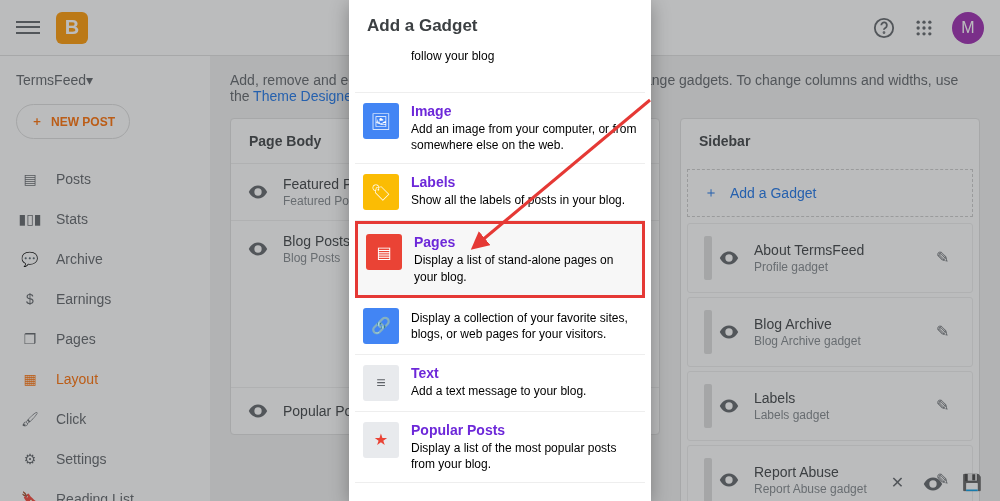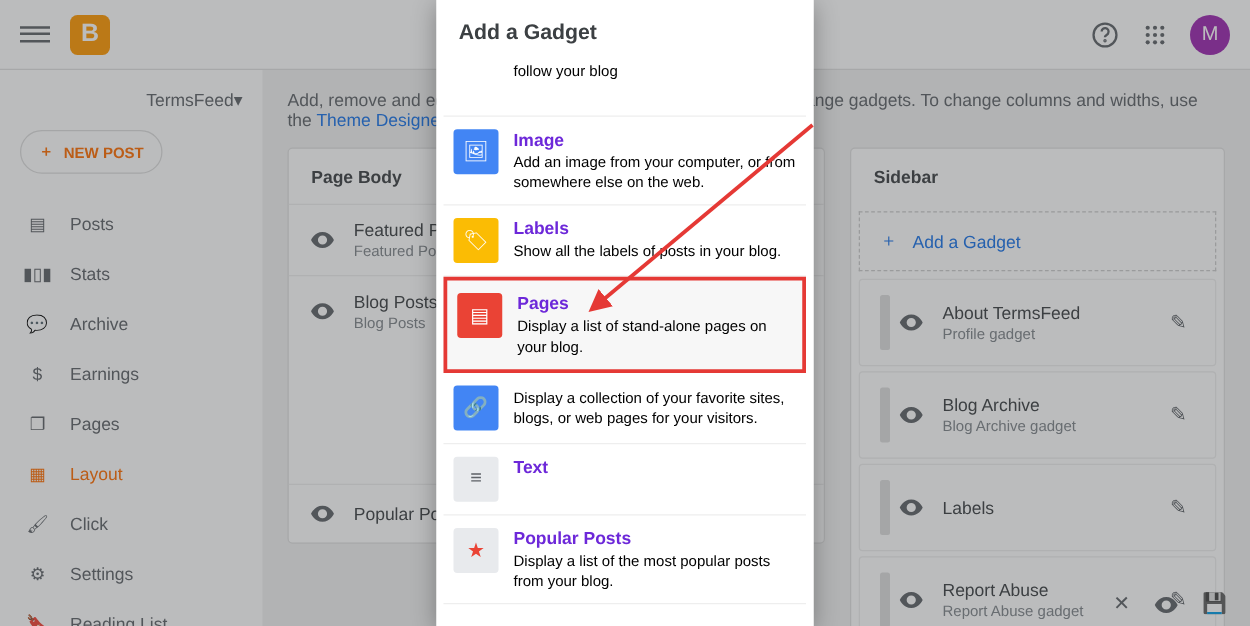--- a/index.html
+++ b/index.html
@@ -6,21 +6,21 @@
     body{width:1000px;height:501px;overflow:hidden;position:relative;background:#f1f1f1}
     .topbar{height:56px;background:#fff;display:flex;align-items:center;padding:0 16px;border-bottom:1px solid #e0e0e0}
     .menu-btn{width:24px;height:24px;display:flex;flex-direction:column;justify-content:space-around;padding:4px 0;cursor:pointer}
     .menu-btn span{height:2px;background:#5f6368}
     .logo{width:32px;height:32px;background:#ff9800;border-radius:6px;margin-left:16px;display:flex;align-items:center;justify-content:center;color:#fff;font-weight:bold;font-size:20px}
     .top-right{margin-left:auto;display:flex;align-items:center;gap:16px}
     .icon-btn{width:24px;height:24px;color:#5f6368;display:flex;align-items:center;justify-content:center;cursor:pointer}
     .avatar{width:32px;height:32px;border-radius:50%;background:#9c27b0;color:#fff;display:flex;align-items:center;justify-content:center;font-weight:500}
     .layout{display:flex;height:calc(100% - 56px)}
     .sidebar{width:210px;background:#fff;padding:8px 0}
-    .blog-select{padding:8px 16px;display:flex;align-items:center;justify-content:flex-end;color:#5f6368;font-size:14px;cursor:pointer}
+    .blog-select{padding:8px 16px;display:flex;align-items:center;justify-content:flex-start;color:#5f6368;font-size:14px;cursor:pointer}
     .new-post{margin:8px 16px;border:1px solid #ddd;border-radius:20px;padding:8px 14px;display:inline-flex;align-items:center;gap:8px;color:#ff6d00;font-size:12px;font-weight:600;cursor:pointer}
     .nav{margin-top:12px}
     .nav-item{display:flex;align-items:center;gap:16px;padding:10px 20px;color:#5f6368;font-size:14px;cursor:pointer}
     .nav-item.active{color:#ff6d00}
     .nav-icon{width:20px;height:20px;display:flex;align-items:center;justify-content:center}
     .main{flex:1;padding:16px 20px;position:relative}
     .help-text{color:#5f6368;font-size:14px;margin-bottom:14px}
     .theme-link{color:#1a73e8}
     .columns{display:flex;gap:20px;align-items:flex-start}
     .col{background:#fff;border:1px solid #e0e0e0;border-radius:4px;flex:1}
@@ -198,20 +198,21 @@
             </div>
             <span class="g-edit">✎</span>
           </div>
         <div class="gadget">
             <div class="drag"></div>
             <svg class="eye" viewBox="0 0 24 24" fill="currentColor">
               <path d="M12 5c-7 0-10 7-10 7s3 7 10 7 10-7 10-7-3-7-10-7zm0 11a4 4 0 110-8 4 4 0 010 8z"></path>
             </svg>
             <div class="g-body">
               <div class="g-title">Labels</div>
+              <div class="g-sub">Labels gadget</div>
             </div>
             <span class="g-edit">✎</span>
           </div>
         <div class="gadget">
             <div class="drag"></div>
             <svg class="eye" viewBox="0 0 24 24" fill="currentColor">
               <path d="M12 5c-7 0-10 7-10 7s3 7 10 7 10-7 10-7-3-7-10-7zm0 11a4 4 0 110-8 4 4 0 010 8z"></path>
             </svg>
             <div class="g-body">
               <div class="g-title">Report Abuse</div>
@@ -267,20 +268,21 @@
     <div class="opt">
         <div class="opt-icon" style=";background:#4285f4">🔗</div>
         <div>
           <div class="opt-desc">Display a collection of your favorite sites, blogs, or web pages for your visitors.</div>
         </div>
       </div>
     <div class="opt">
         <div class="opt-icon" style="color:#5f6368;background:#e8eaed">≡</div>
         <div>
           <div class="opt-title">Text</div>
+          <div class="opt-desc">Add a text message to your blog.</div>
         </div>
       </div>
     <div class="opt">
         <div class="opt-icon" style="color:#ea4335;background:#e8eaed">★</div>
         <div>
           <div class="opt-title">Popular Posts</div>
           <div class="opt-desc">Display a list of the most popular posts from your blog.</div>
         </div>
       </div>
     <div class="opt" style="border-bottom:none"></div>

